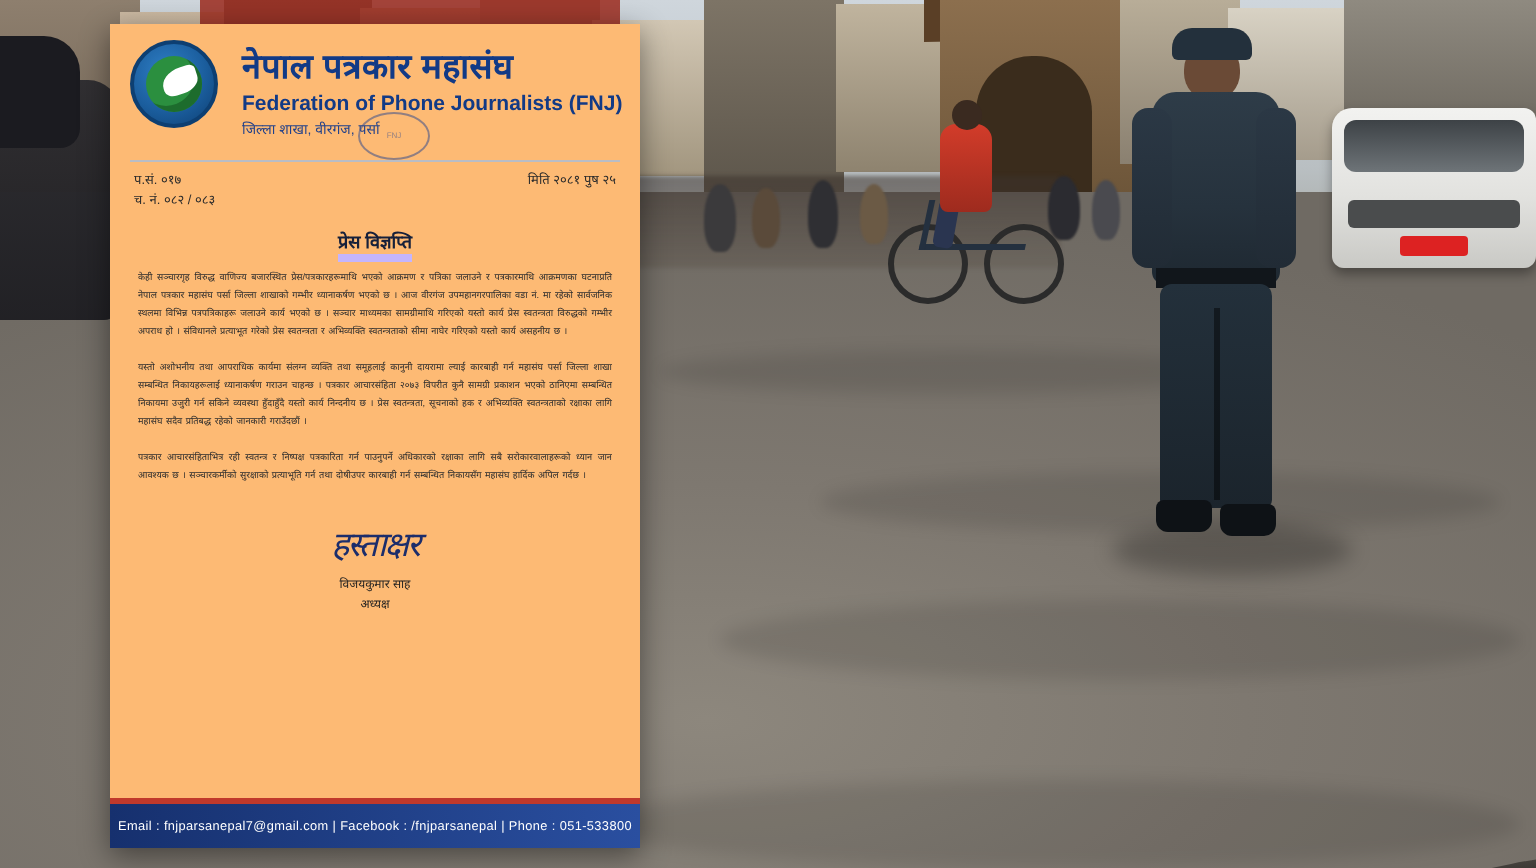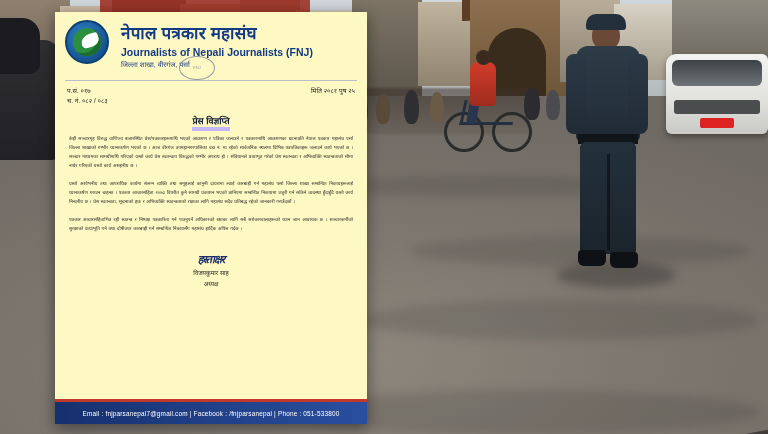--- a/index.html
+++ b/index.html
@@ -279,23 +279,23 @@
       radial-gradient(ellipse at 40% 45%, #1c1a18 0%, #2a2724 45%, rgba(70,66,60,0.1) 78%);
     border-radius: 48% 52% 46% 54%;
     transform: rotate(-6deg);
   }
 
   
   .doc {
     position: absolute;
     left: 55px;
     top: 12px;
-    width: 312px;
+    width: 265px;
     height: 412px;
-    background: #fef9c3;
+    background: #fdba74;
     box-shadow: 0 4px 14px rgba(0,0,0,0.45);
     overflow: hidden;
   }
   .doc-header {
     position: relative;
     height: 66px;
     padding: 6px 8px 0 8px;
     box-sizing: border-box;
   }
   .logo {
@@ -396,25 +396,24 @@
     word-spacing: 0.5px;
   }
   .sign {
     margin-top: 16px;
     text-align: center;
     font-size: 6px;
     color: #1f1f1f;
     line-height: 1.7;
   }
   .sign .scribble {
-    font-size: 11px;
+    font-size: 17px;
     color: #1c2d6b;
     font-style: italic;
     letter-spacing: -1px;
-    font-weight: bold;
   }
   .doc-footer {
     position: absolute;
     left: 0; bottom: 0;
     width: 100%;
     height: 22px;
     background: linear-gradient(90deg,#16306e,#2a4fa0);
     color: #fff;
     font-size: 6.4px;
     display: flex;
@@ -528,21 +527,21 @@
   </div>
 
   <div class="doc">
 
     <div class="doc-header">
       <div class="logo">
         <div class="logo-globe"></div>
         <div class="logo-dove"></div>
       </div>
       <div class="doc-title-np">नेपाल पत्रकार महासंघ</div>
-      <div class="doc-title-en">Journalists of Nepali Journalists (FNJ)</div>
+      <div class="doc-title-en">Federation of Phone Journalists (FNJ)</div>
       <div class="doc-sub">जिल्ला शाखा, वीरगंज, पर्सा</div>
       <div class="stamp">FNJ</div>
     </div>
 
     <div class="rule"></div>
 
     <div class="ref-row">
       <div class="ref-left">
         <div>
           <span>प.सं.</span>

